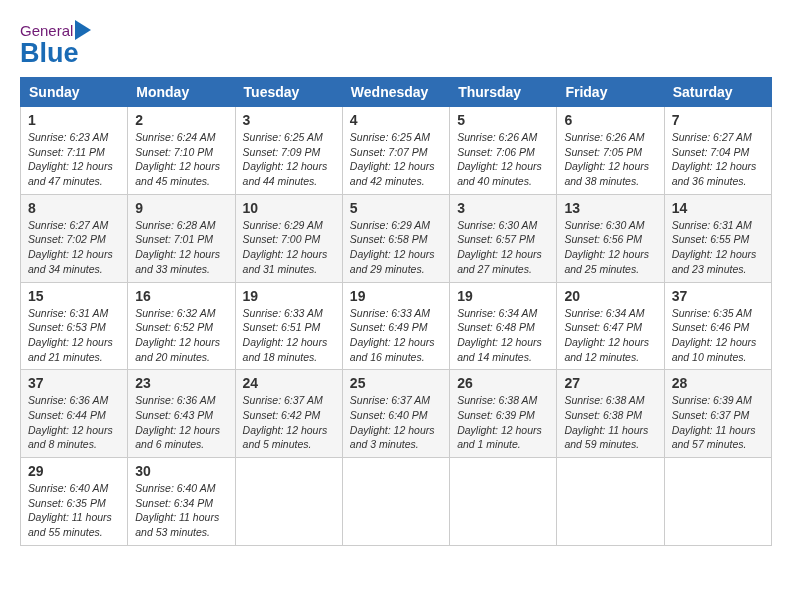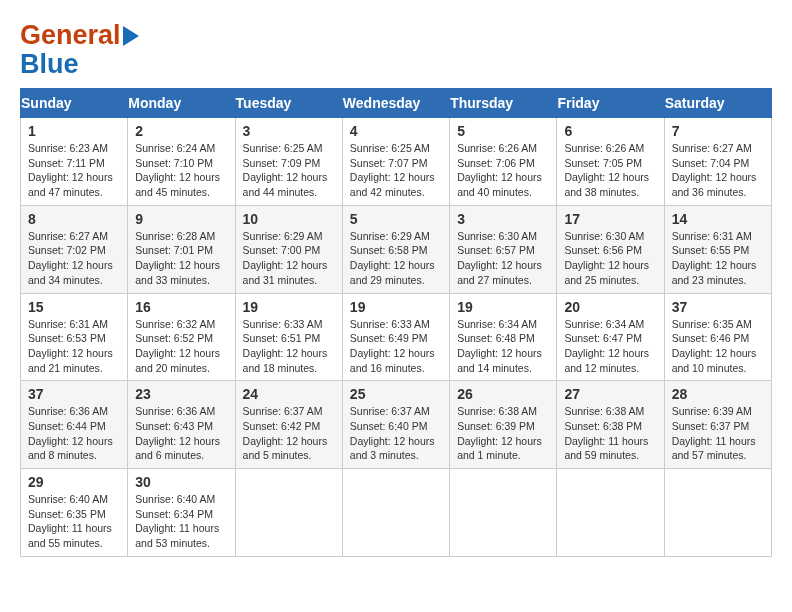--- a/index.html
+++ b/index.html
@@ -48,21 +48,21 @@
       color: #555;
       font-weight: normal;
     }
     .calendar {
       width: 100%;
       border-collapse: collapse;
     }
     .calendar th {
       background: #2e6db4;
       color: white;
-      padding: 6px 0;
+      padding: 6px 8px;
       text-align: left;
       font-size: 14px;
       font-weight: bold;
       border: 1px solid #2e6db4;
     }
     .calendar td {
       vertical-align: top;
       padding: 5px 7px;
       border: 1px solid #ccc;
       width: calc(100% / 7);
@@ -78,32 +78,33 @@
       font-size: 14px;
       font-weight: bold;
       color: #333;
       display: block;
       margin-bottom: 2px;
     }
     .day-info {
       font-size: 10.5px;
       line-height: 1.4;
       color: #333;
+      font-style: italic;
     }
     .empty-cell {
       background: #f9f9f9;
     }
   </style>
 </head>
 <body>
 
 <div class="header">
   <div class="logo">
     <div class="logo-line">
-      <span style="font-size:27px;font-weight:bold;color:#c2410c;">General</span>
+      <span style="font-size:15px;font-weight:normal;color:#701a75;">General</span>
       <span class="logo-arrow"></span>
     </div>
     <span style="font-size:27px;font-weight:bold;color:#1a6bb5;line-height:1;">Blue</span>
   </div>
   <div class="title-section">
     <h1></h1>
     <h2></h2>
   </div>
 </div>
 
@@ -165,21 +166,21 @@
       </td>
         <td>
         <span class="day-number">5</span>
         <div class="day-info">Sunrise: 6:29 AM<br>Sunset: 6:58 PM<br>Daylight: 12 hours and 29 minutes.</div>
       </td>
         <td>
         <span class="day-number">3</span>
         <div class="day-info">Sunrise: 6:30 AM<br>Sunset: 6:57 PM<br>Daylight: 12 hours and 27 minutes.</div>
       </td>
         <td>
-        <span class="day-number">17</span>
+        <span class="day-number">13</span>
         <div class="day-info">Sunrise: 6:30 AM<br>Sunset: 6:56 PM<br>Daylight: 12 hours and 25 minutes.</div>
       </td>
         <td>
         <span class="day-number">14</span>
         <div class="day-info">Sunrise: 6:31 AM<br>Sunset: 6:55 PM<br>Daylight: 12 hours and 23 minutes.</div>
       </td>
       </tr>
       <tr>
         <td>
         <span class="day-number">15</span>

